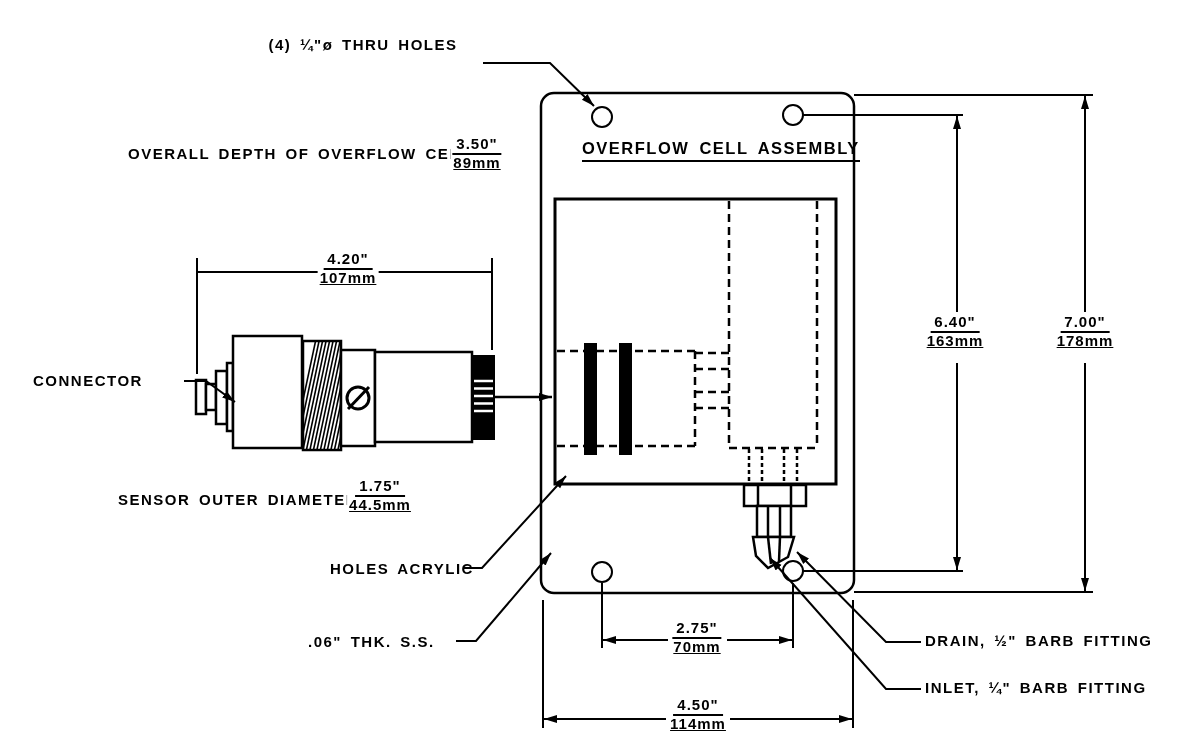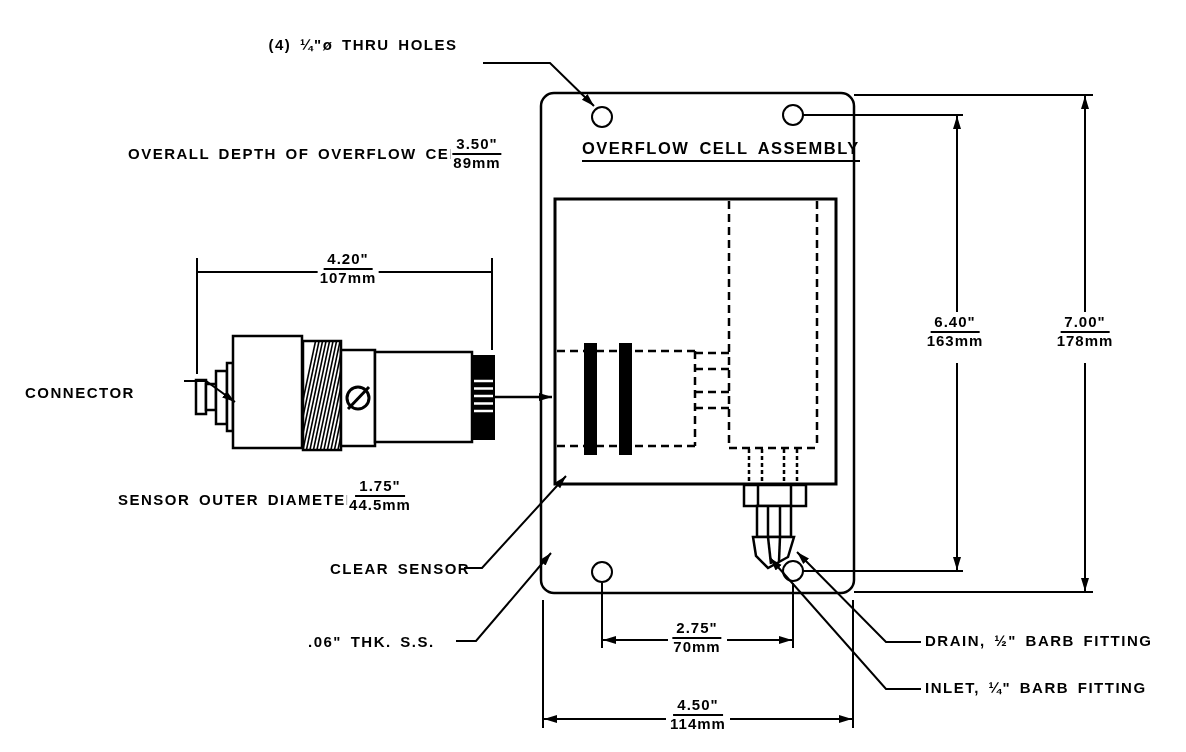--- a/index.html
+++ b/index.html
@@ -5,21 +5,21 @@
   html,body{margin:0;padding:0;background:#fff;}
   #canvas{position:relative;width:1186px;height:752px;background:#ffffff;overflow:hidden;
           font-family:"Liberation Sans",sans-serif;color:#000;}
   svg{position:absolute;left:0;top:0;}
   .lbl{position:absolute;font-weight:bold;font-size:15px;letter-spacing:1.5px;word-spacing:3px;
        white-space:nowrap;line-height:1.25;}
   .ctr{text-align:center;}
   .frac{position:absolute;transform:translateX(-50%);text-align:center;background:#fff;
         font-weight:bold;font-size:15px;letter-spacing:1px;line-height:1.12;padding:0 2px;}
   .frac-top{border-bottom:2px solid #000;padding:0 4px;display:inline-block;}
-  .frac-bot{display:block;}
+  .frac-bot{display:block;text-decoration:underline;}
   .title{position:absolute;font-weight:bold;font-size:16.5px;letter-spacing:1.5px;word-spacing:4px;
          white-space:nowrap;}
   .title span{display:inline-block;border-bottom:2px solid #000;padding-bottom:2px;}
 </style>
 </head>
 <body>
 
 <div id="canvas">
 
 <svg width="1186" height="752" viewBox="0 0 1186 752">
@@ -178,29 +178,29 @@
 
 <div class="title" style="left:582px;top:139px;">
   <span>OVERFLOW CELL ASSEMBLY</span>
 </div>
 
 <div class="frac" style="left:348px;top:251px;">
   <span class="frac-top">4.20"</span>
   <span class="frac-bot">107mm</span>
 </div>
 
-<div class="lbl" style="left:25px;top:372px;margin-top:12px;">CONNECTOR</div>
+<div class="lbl" style="left:33px;top:372px;">CONNECTOR</div>
 
 <div class="lbl" style="left:118px;top:491px;">SENSOR OUTER DIAMETER</div>
 <div class="frac" style="left:380px;top:478px;">
   <span class="frac-top">1.75"</span>
   <span class="frac-bot">44.5mm</span>
 </div>
 
-<div class="lbl" style="left:330px;top:560px;">CLEAR SENSOR</div>
+<div class="lbl" style="left:330px;top:560px;">HOLES ACRYLIC</div>
 
 <div class="lbl" style="left:308px;top:633px;">.06" THK. S.S.</div>
 
 <div class="frac" style="left:955px;top:314px;">
   <span class="frac-top">6.40"</span>
   <span class="frac-bot">163mm</span>
 </div>
 
 <div class="frac" style="left:1085px;top:314px;">
   <span class="frac-top">7.00"</span>

